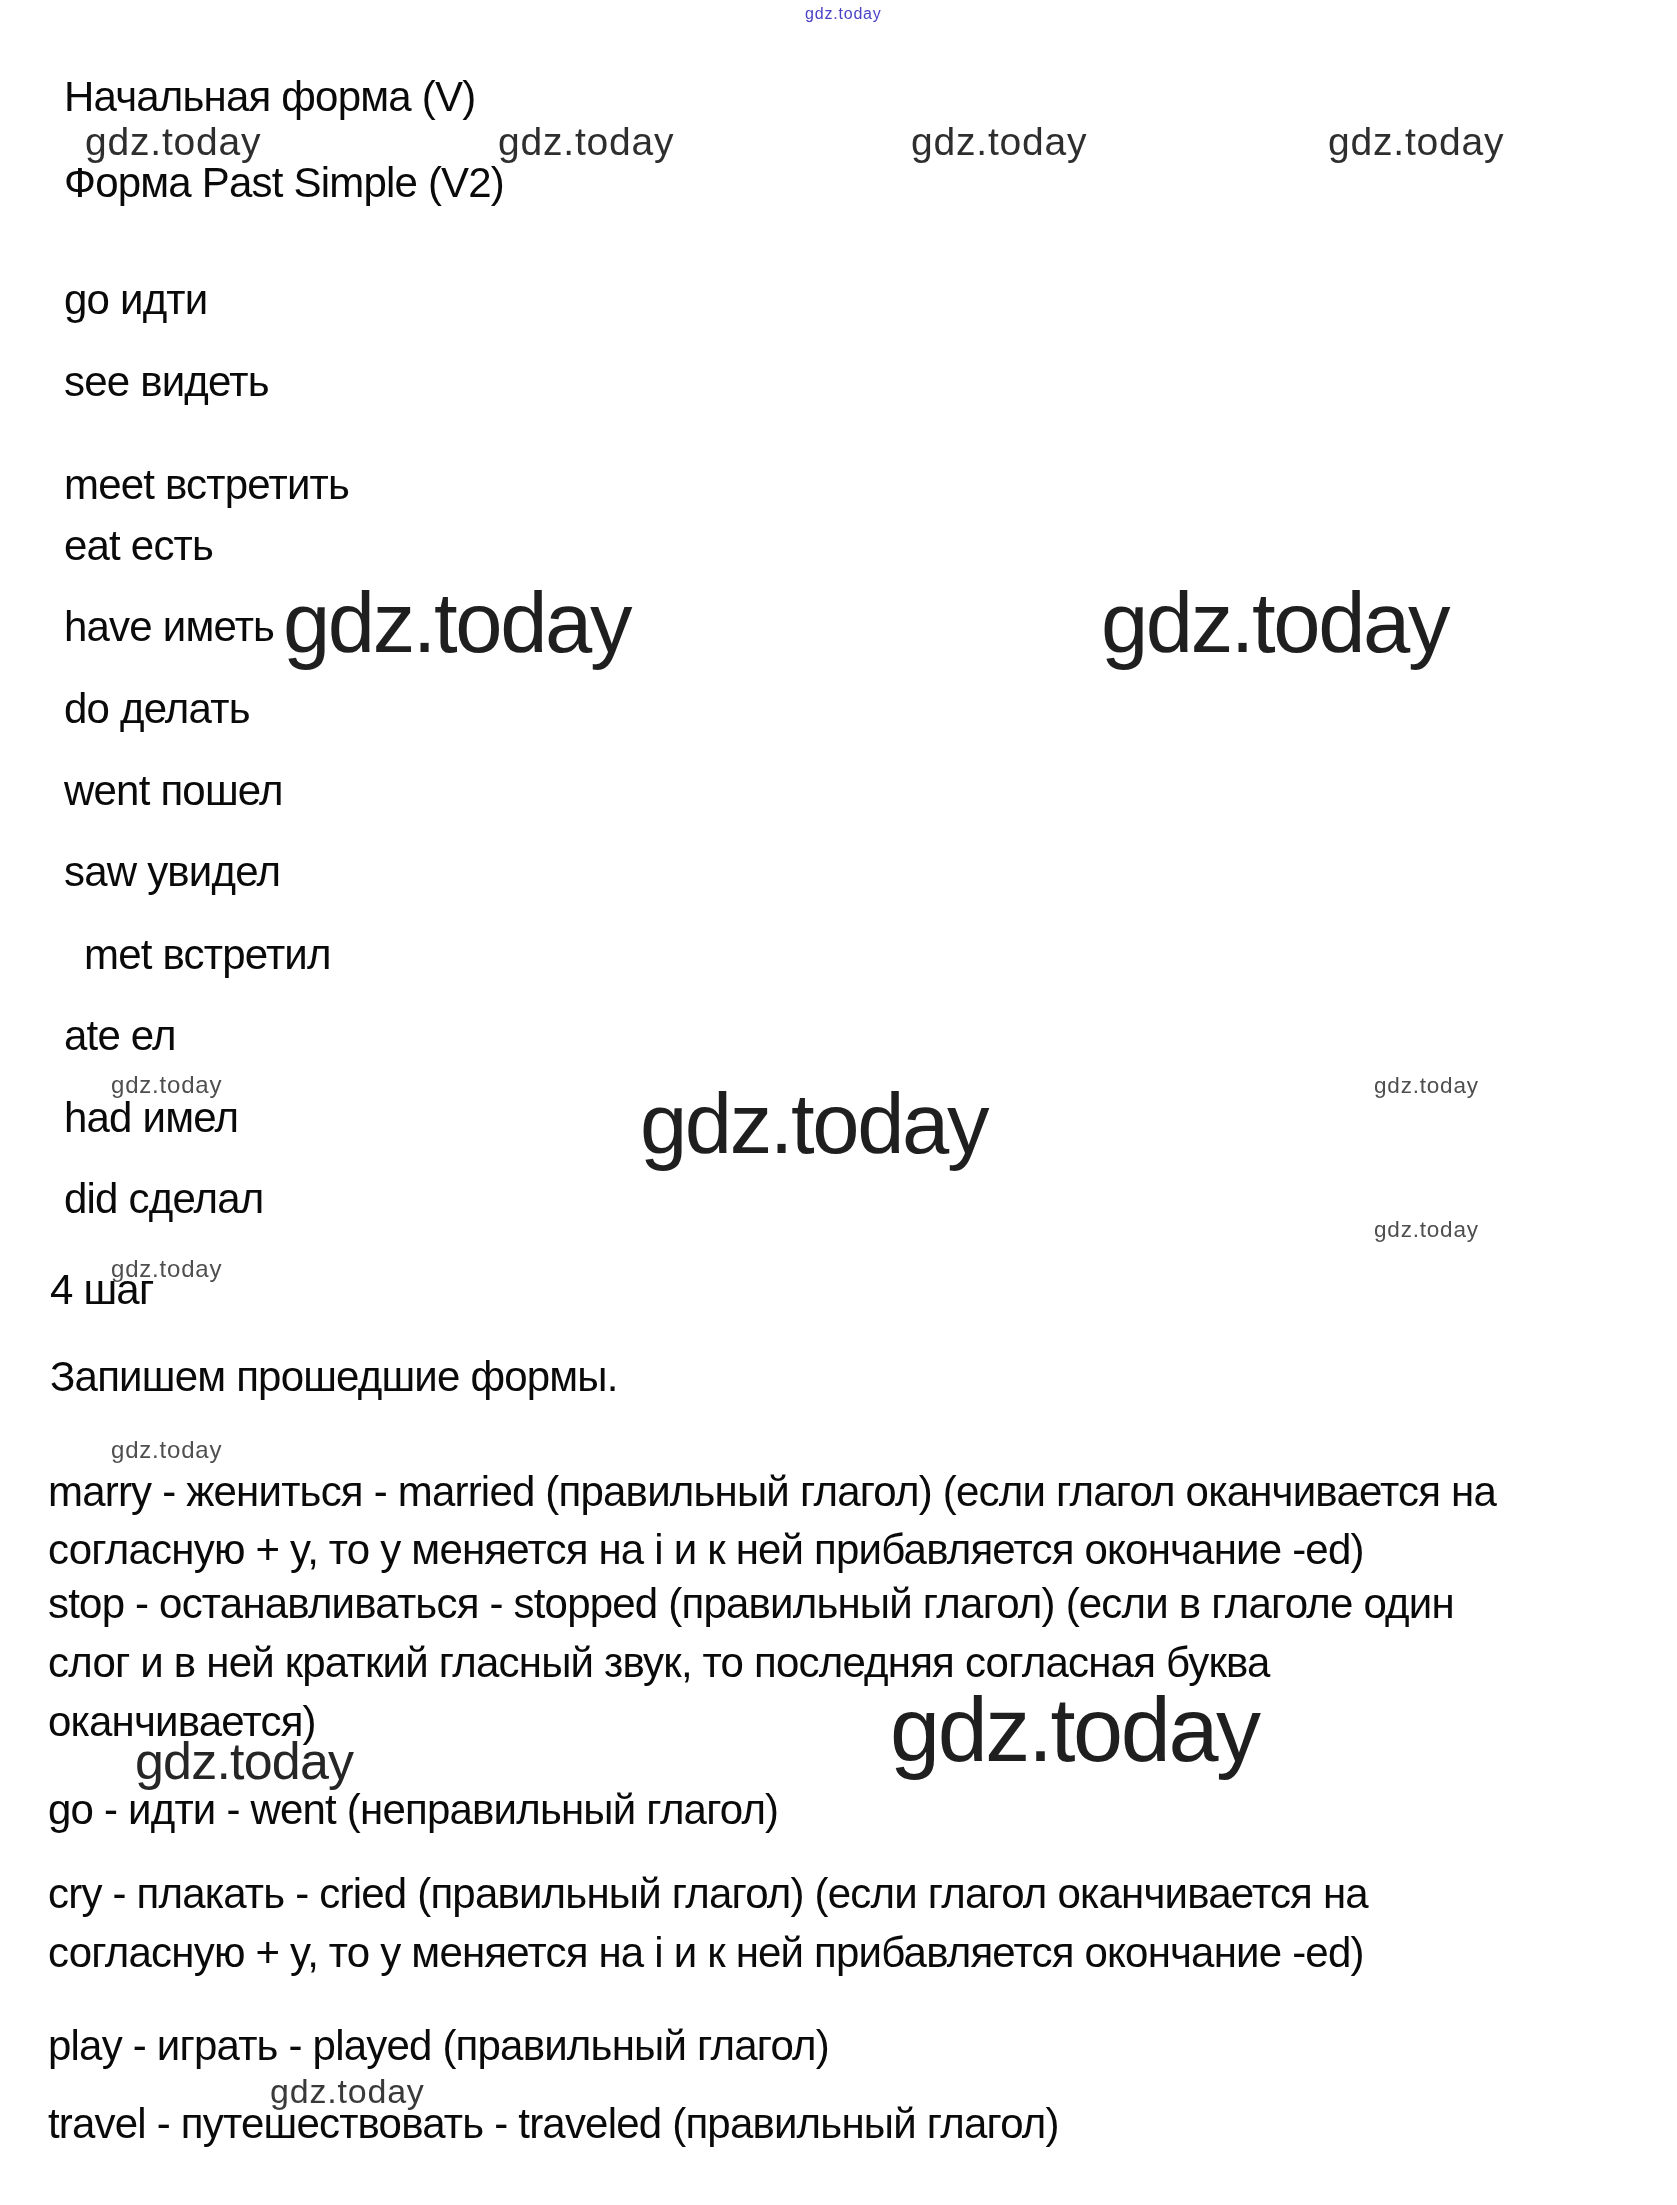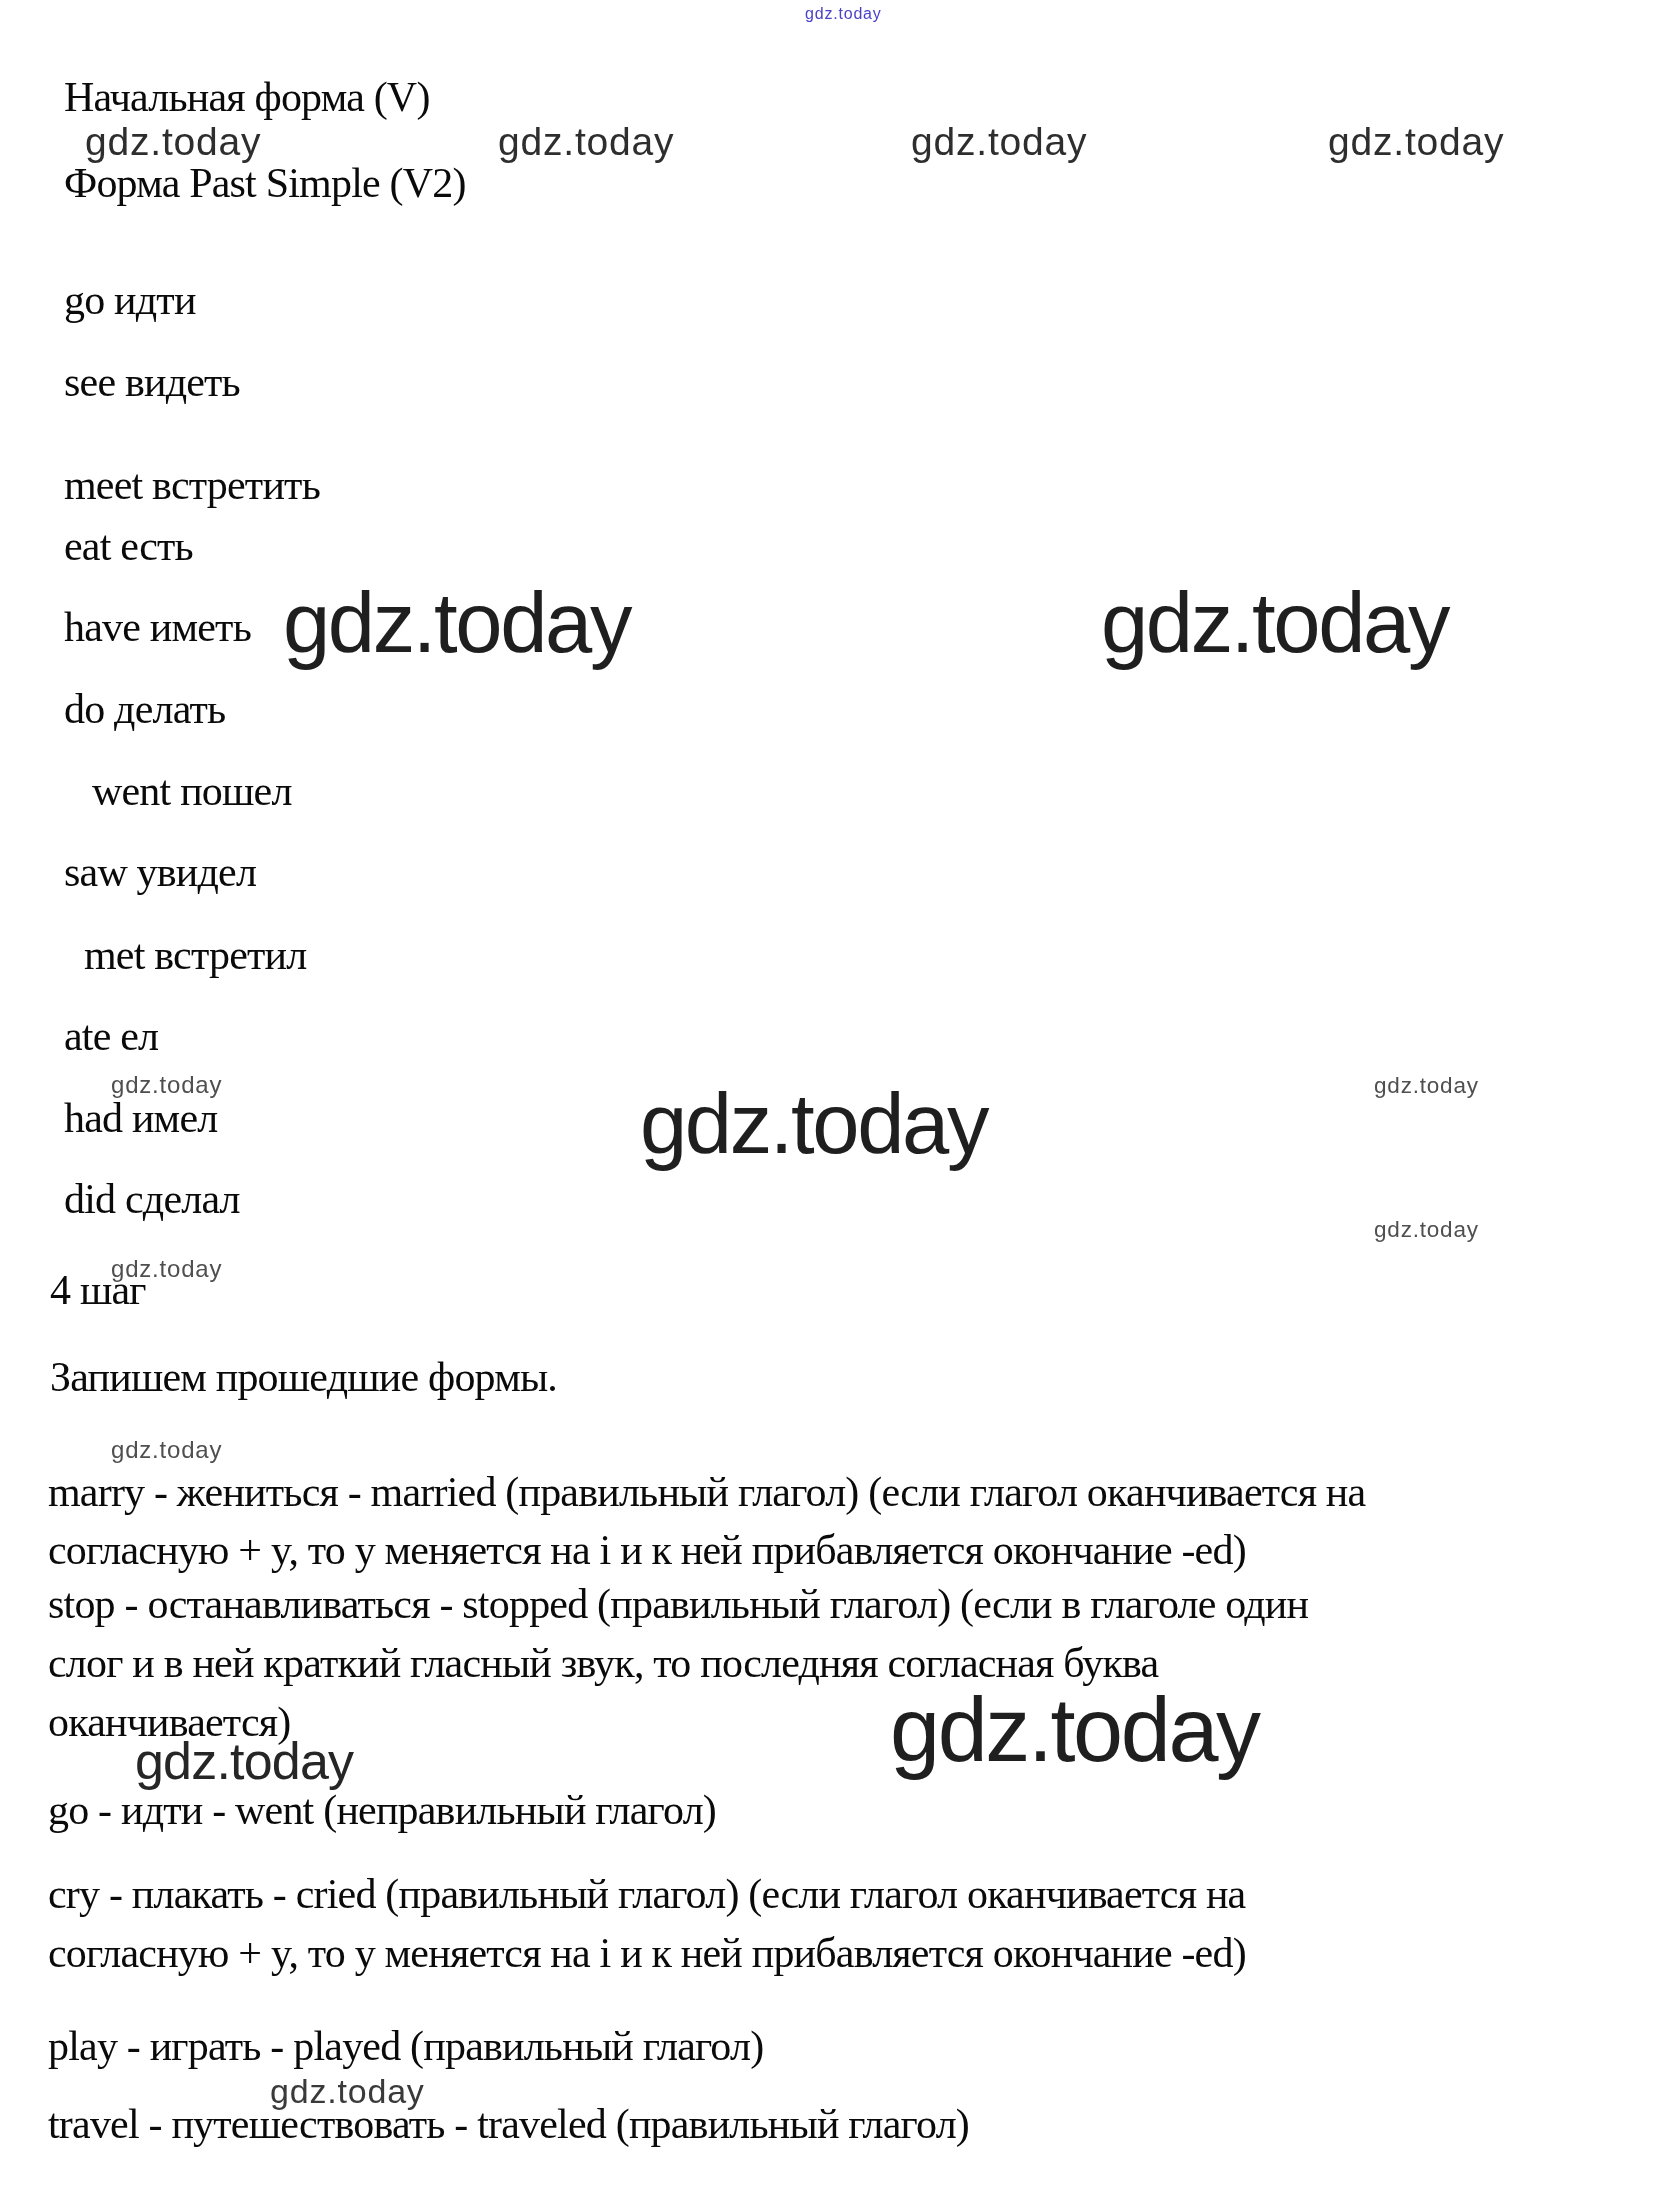--- a/index.html
+++ b/index.html
@@ -6,21 +6,21 @@
   .page {
     position: relative;
     width: 1678px;
     height: 2205px;
     background: #ffffff;
     overflow: hidden;
     font-family: "Liberation Serif", serif;
   }
   .txt {
     position: absolute;
-    font-family: Liberation Serif, serif;
+    font-family: Liberation Sans, sans-serif;
     font-size: 42px;
     line-height: 1.1;
     color: #0a0a0a;
     white-space: nowrap;
     letter-spacing: -0.8px;
   }
   .wm {
     position: absolute;
     font-family: "Liberation Sans", sans-serif;
     font-weight: 300;
@@ -51,21 +51,21 @@
   <div class="wm wm-row" style="left:1328px; top:120px;">gdz.today</div>
 
   <div class="txt" style="left:64px; top:160px;">Форма Past Simple (V2)</div>
 
   <div class="txt" style="left:64px; top:277px;">go идти</div>
   <div class="txt" style="left:64px; top:359px;">see видеть</div>
   <div class="txt" style="left:64px; top:440px;margin-top:22px;">meet встретить</div>
   <div class="txt" style="left:64px; top:523px;">eat есть</div>
   <div class="txt" style="left:64px; top:604px;">have иметь</div>
   <div class="txt" style="left:64px; top:686px;">do делать</div>
-  <div class="txt" style="left:64px; top:768px;margin-left:28px;">went пошел</div>
+  <div class="txt" style="left:64px; top:768px;">went пошел</div>
   <div class="txt" style="left:64px; top:849px;">saw увидел</div>
   <div class="txt" style="left:64px; top:932px;margin-left:20px;">met встретил</div>
   <div class="txt" style="left:64px; top:1013px;">ate ел</div>
   <div class="txt" style="left:64px; top:1095px;">had имел</div>
   <div class="txt" style="left:64px; top:1176px;">did сделал</div>
 
   <div class="wm wm-big" style="left:283px; top:574px;">gdz.today</div>
   <div class="wm wm-big" style="left:1101px; top:574px;">gdz.today</div>
 
   <div class="wm wm-sm" style="left:111px; top:1071px;">gdz.today</div>

